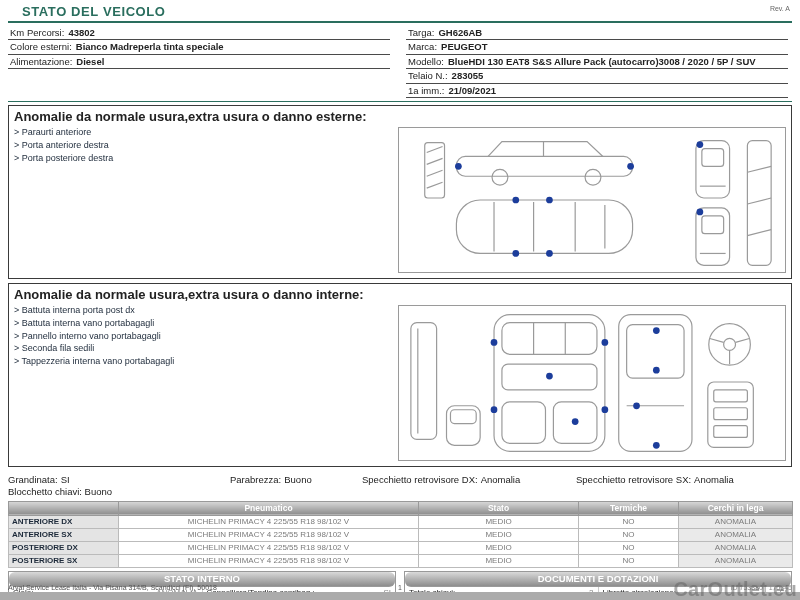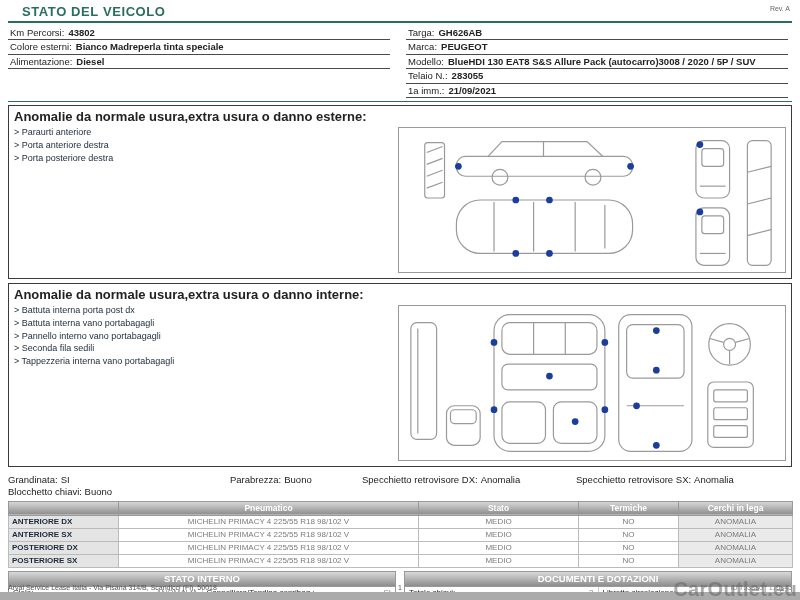--- a/index.html
+++ b/index.html
@@ -44,21 +44,21 @@
   
   table.tires { width:784px; margin:2px 16px 0 8px; border-collapse:collapse; table-layout:fixed; font-size:8px; }
   table.tires th { background:linear-gradient(#d9d9d9,#8d8d8d); color:#fff; font-size:8.5px; font-weight:bold; border:1px solid #999; padding:1.5px 0; }
   table.tires td { border:1px solid #bbb; padding:1.5px 3px; color:#7b7b7b; text-align:center; }
   table.tires td.pos { background:#e4e4e4; color:#1d2a3a; font-weight:bold; text-align:left; }
   table.tires td.alloy { background:#eaeaea; }
 
   
   .bwrap { display:flex; gap:8px; margin:3px 8px 0 8px; }
   .btable { flex:1; border:1px solid #999; }
-  .bhead { background:linear-gradient(#d9d9d9,#8d8d8d); color:#fff; font-weight:bold; font-size:9.5px; text-align:center; padding:1.5px 0; border-bottom:1px solid #999; }
+  .bhead { background:linear-gradient(#d9d9d9,#8d8d8d); color:#fff; font-weight:bold; font-size:9.5px; text-align:center; padding:1.5px 0; border-bottom:1px solid #999;border-radius:6px; }
   .brow { display:flex; border-bottom:1px solid #ccc; font-size:8px; }
   .brow:last-child { border-bottom:none; }
   .bpair { flex:1; display:flex; justify-content:space-between; align-items:center; padding:1.5px 4px; border-right:1px solid #ccc; min-height:11px;gap:24px; }
   .bpair:last-child { border-right:none; }
   .bpair .v { color:#8a8a8a; text-align:right; }
 
   
   .footer { position:absolute; left:0; right:0; bottom:9px; display:flex; align-items:flex-end; padding:0 8px; font-size:7px; color:#555; }
   .footer .addr { flex:1; }
   .footer .pg { width:40px; text-align:center; }

